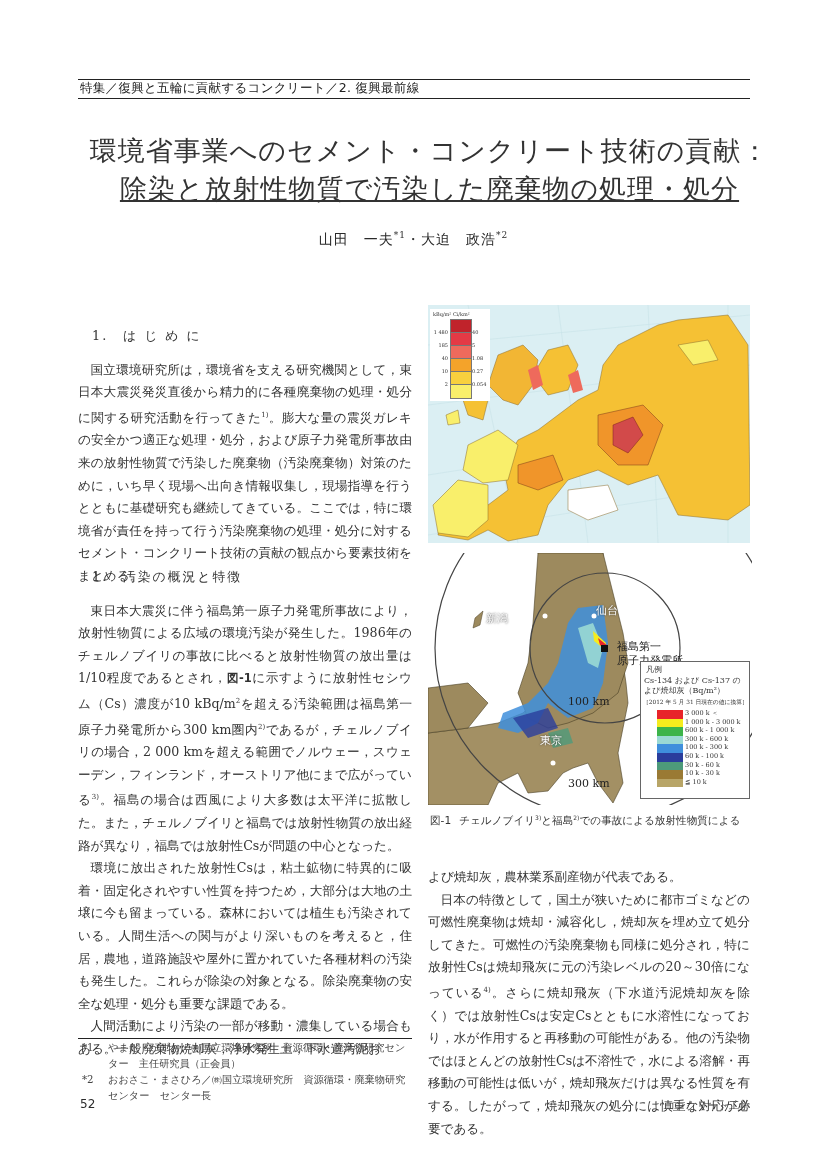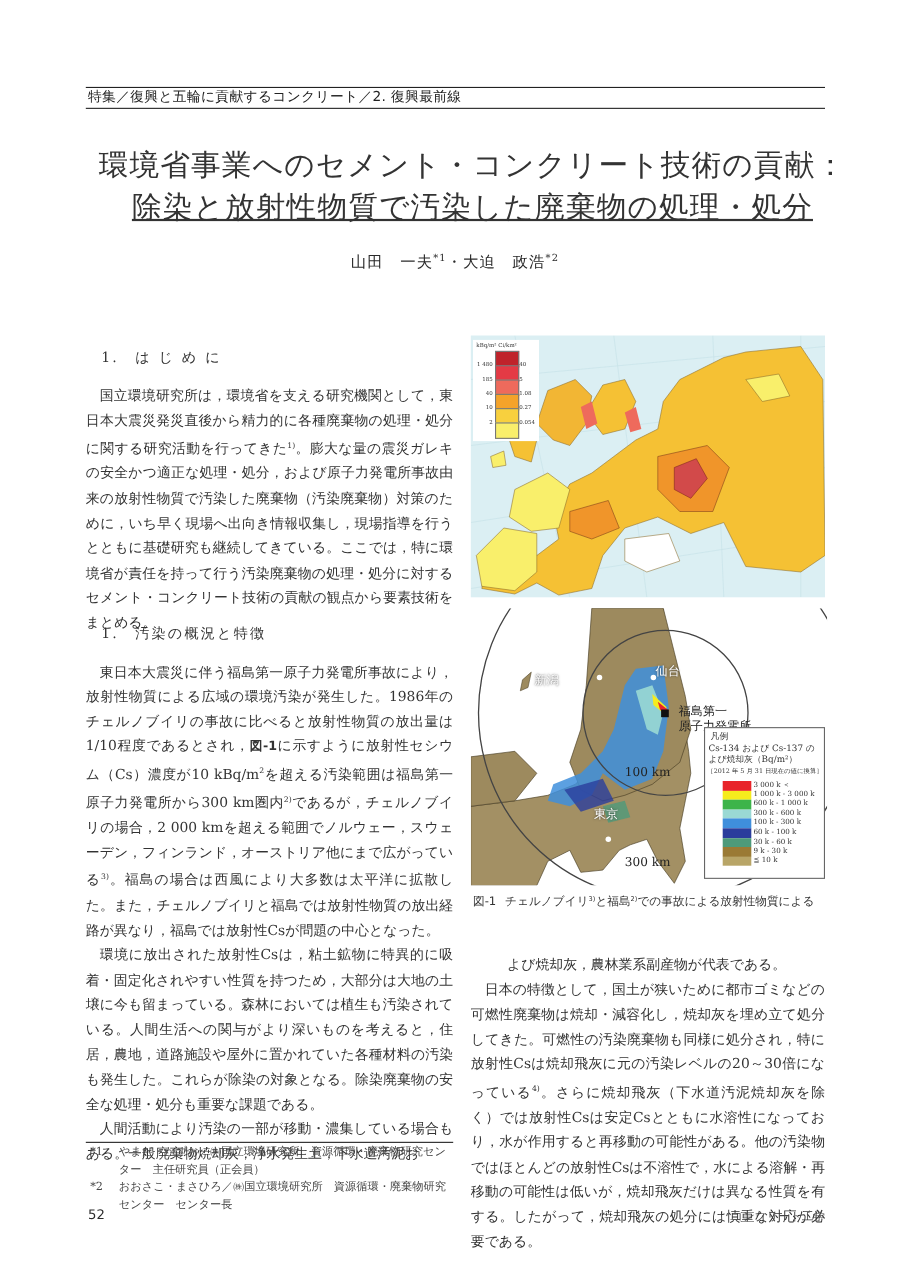--- a/index.html
+++ b/index.html
@@ -58,21 +58,21 @@
 <div class="header-text">特集／復興と五輪に貢献するコンクリート／2. 復興最前線</div>
 <div class="rule" style="top:98px;"></div>
 
 <div class="title" style="top:132px;">環境省事業へのセメント・コンクリート技術の貢献：</div>
 <div class="title" style="top:170px;text-decoration:underline;">除染と放射性物質で汚染した廃棄物の処理・処分</div>
 
 <div class="authors">
   <span>山田　一夫</span><sup>*1</sup><span>・</span><span>大迫　政浩</span><sup>*2</sup>
 </div>
 
-<div class="col left" style="top:315px;">
+<div class="col left" style="top:325px;">
   <h2>1.　は じ め に</h2>
   <p><span>国立環境研究所は，環境省を支える研究機関として，東日本大震災発災直後から精力的に各種廃棄物の処理・処分に関する研究活動を行ってきた</span><sup>1)</sup><span>。膨大な量の震災ガレキの安全かつ適正な処理・処分，および原子力発電所事故由来の放射性物質で汚染した廃棄物（汚染廃棄物）対策のために，いち早く現場へ出向き情報収集し，現場指導を行うとともに基礎研究も継続してきている。ここでは，特に環境省が責任を持って行う汚染廃棄物の処理・処分に対するセメント・コンクリート技術の貢献の観点から要素技術をまとめる。</span></p>
 </div>
 
 <div class="col left" style="top:566px;">
   <h2>1.　汚染の概況と特徴</h2>
   <p><span>東日本大震災に伴う福島第一原子力発電所事故により，放射性物質による広域の環境汚染が発生した。1986年のチェルノブイリの事故に比べると放射性物質の放出量は1/10程度であるとされ，</span><b style="font-family:'DejaVu Sans','Liberation Sans',sans-serif;font-weight:bold;font-size:11.5px;">図-1</b><span>に示すように放射性セシウム（Cs）濃度が10 kBq/m</span><sup>2</sup><span>を超える汚染範囲は福島第一原子力発電所から300 km圏内</span><sup>2)</sup><span>であるが，チェルノブイリの場合，2 000 kmを超える範囲でノルウェー，スウェーデン，フィンランド，オーストリア他にまで広がっている</span><sup>3)</sup><span>。福島の場合は西風により大多数は太平洋に拡散した。また，チェルノブイリと福島では放射性物質の放出経路が異なり，福島では放射性Csが問題の中心となった。</span></p>
   <p>環境に放出された放射性Csは，粘土鉱物に特異的に吸着・固定化されやすい性質を持つため，大部分は大地の土壌に今も留まっている。森林においては植生も汚染されている。人間生活への関与がより深いものを考えると，住居，農地，道路施設や屋外に置かれていた各種材料の汚染も発生した。これらが除染の対象となる。除染廃棄物の安全な処理・処分も重要な課題である。</p>
   <p>人間活動により汚染の一部が移動・濃集している場合もある。一般廃棄物焼却灰，浄水発生土，下水道汚泥お</p>
 </div>
@@ -193,32 +193,32 @@
     <div class="row">
         <span class="sw" style="background:#2a3d9c;"></span>
         <span>60 k - 100 k</span>
       </div>
     <div class="row">
         <span class="sw" style="background:#4d9a7a;"></span>
         <span>30 k - 60 k</span>
       </div>
     <div class="row">
         <span class="sw" style="background:#9a7a34;"></span>
-        <span>9 k - 30 k</span>
+        <span>10 k - 30 k</span>
       </div>
     <div class="row">
         <span class="sw" style="background:#b8a567;"></span>
         <span>≦ 10 k</span>
       </div>
   </div>
 </div>
 
 <div class="caption">
   <div><span class="cap-num">図-1</span><span>チェルノブイリ</span><sup>3)</sup><span>と福島</span><sup>2)</sup><span>での事故による放射性物質による</span></div>
 </div>
 
 <div class="col right" style="top:866px;">
-  <p style="text-indent:0;margin-left:33px;">よび焼却灰，農林業系副産物が代表である。</p>
+  <p style="text-indent:0;">よび焼却灰，農林業系副産物が代表である。</p>
   <p><span>日本の特徴として，国土が狭いために都市ゴミなどの可燃性廃棄物は焼却・減容化し，焼却灰を埋め立て処分してきた。可燃性の汚染廃棄物も同様に処分され，特に放射性Csは焼却飛灰に元の汚染レベルの20～30倍になっている</span><sup>4)</sup><span>。さらに焼却飛灰（下水道汚泥焼却灰を除く）では放射性Csは安定Csとともに水溶性になっており，水が作用すると再移動の可能性がある。他の汚染物ではほとんどの放射性Csは不溶性で，水による溶解・再移動の可能性は低いが，焼却飛灰だけは異なる性質を有する。したがって，焼却飛灰の処分には慎重な対応が必要である。</span></p>
 </div>
 
 <div class="page-num">52</div>
 <div class="journal">コンクリート工学</div>
 
 </body></html>

